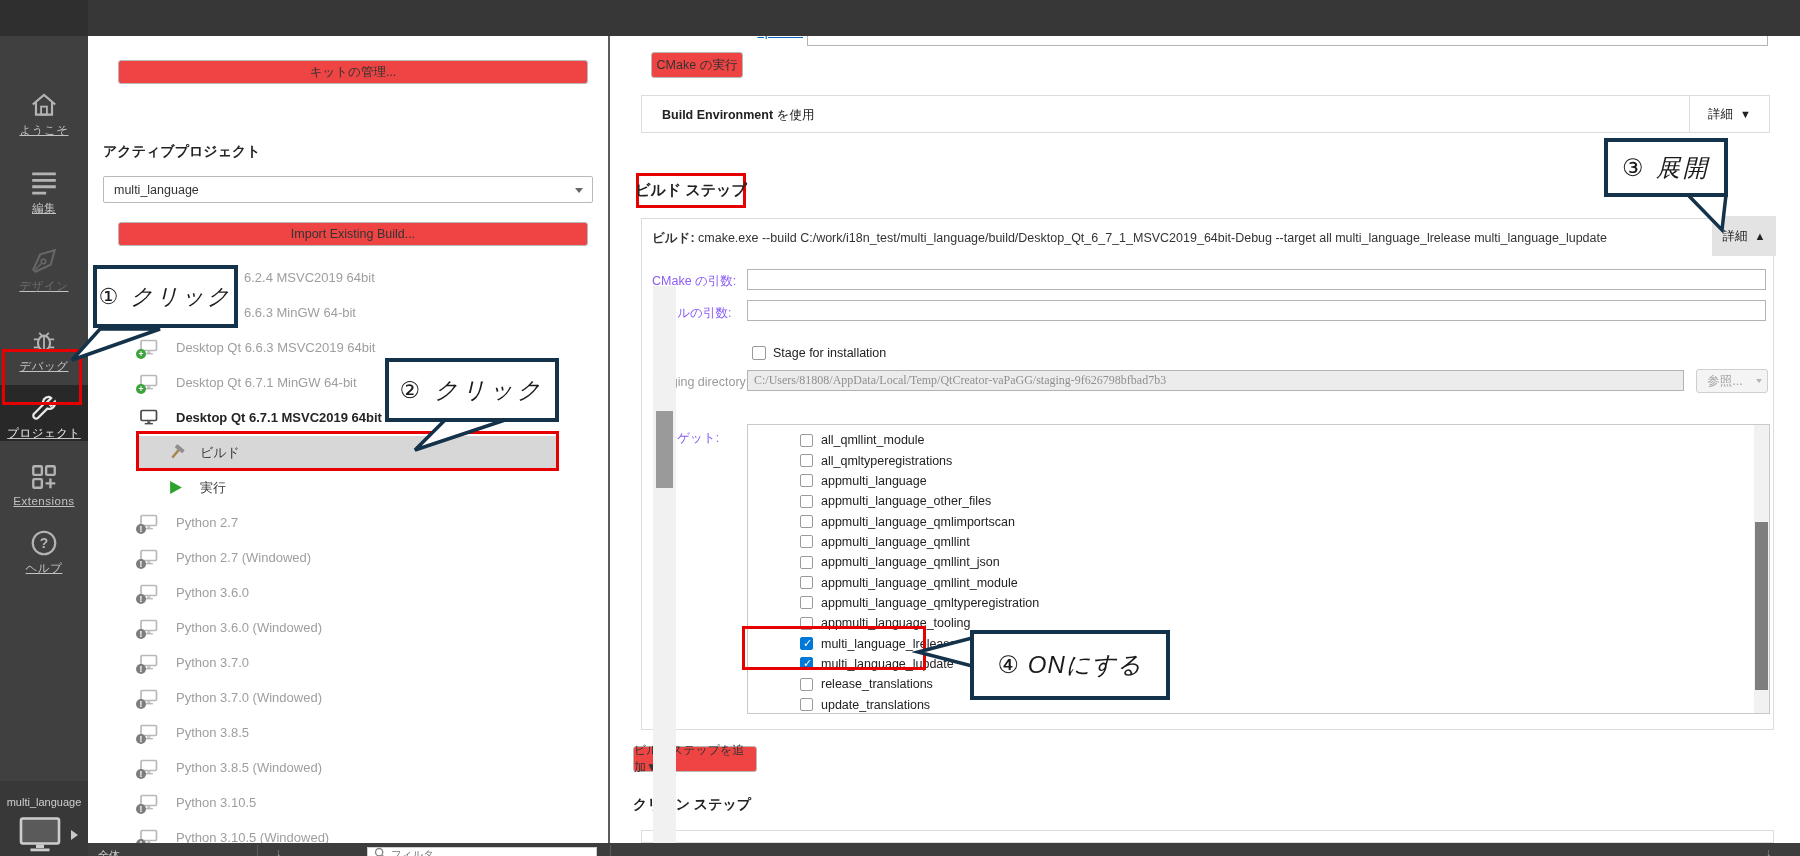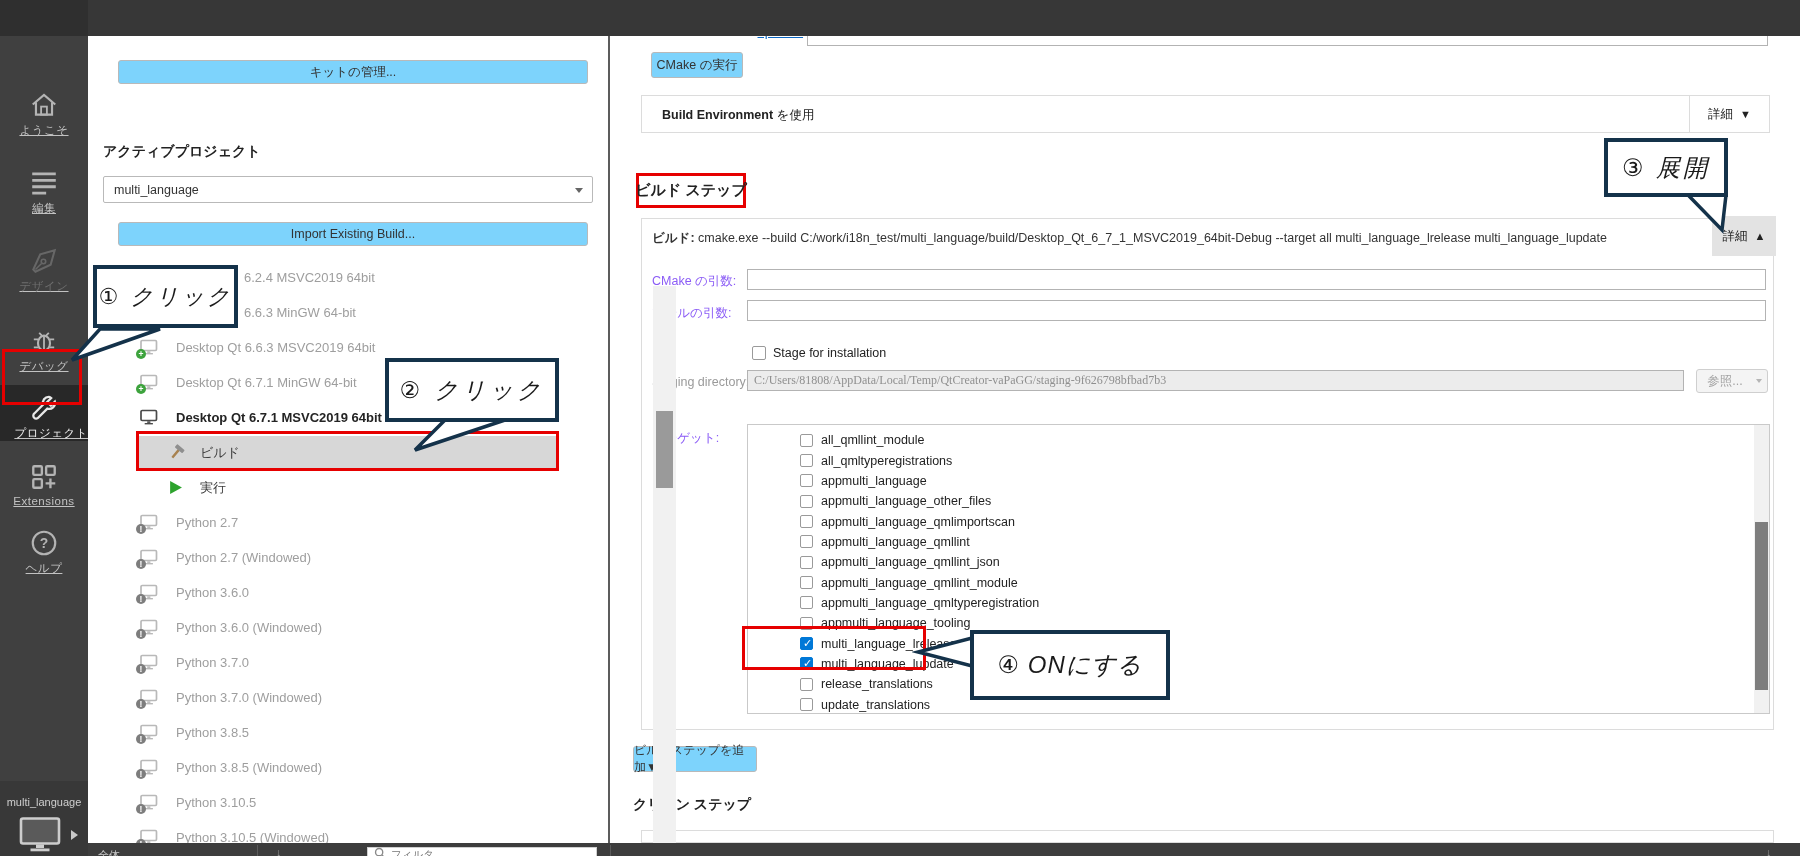--- a/index.html
+++ b/index.html
@@ -10,32 +10,32 @@
   
   .topbar { position:absolute; left:0; top:0; width:1800px; height:36px; background:#373737; z-index:50; }
   .topbar .left-seg { position:absolute; left:0; top:0; width:88px; height:36px; background:#2f2f2f; }
 
   
   .sidebar { position:absolute; left:0; top:36px; width:88px; height:820px; background:#404040; z-index:20; }
   .mode-item { position:absolute; left:0; width:88px; text-align:center; color:#c2c2c2; cursor:pointer;text-decoration:underline; }
   .mode-item .micon { display:block; margin:0 auto 3px auto; width:30px; height:30px; color:#b4b4b4; }
   .mode-item .mlabel { display:block; font-size:11.5px; letter-spacing:.5px; }
   .mode-item.disabled .micon { color:#676767; } .mode-item.disabled .mlabel { color:#6e6e6e; }
-  .mode-item.active { background:#282828; padding-top:8px;text-align:right; }
+  .mode-item.active { background:#282828; padding-top:8px; }
   .mode-item.active .micon { color:#e8e8e8; } .mode-item.active .mlabel { color:#ececec; }
   .sidebar-bottom { position:absolute; left:0; top:745px; width:88px; height:111px; background:#383838; }
   .proj-label { position:absolute; left:0; top:760px; width:88px; text-align:center; color:#cfcfcf; font-size:11px; }
   .kit-chooser { position:absolute; left:0; top:778px; width:88px; height:46px; cursor:pointer; }
   .kit-chooser .mon { position:absolute; left:18px; top:2px; }
   .kit-chooser .arrow { position:absolute; right:10px; top:16px; width:0; height:0;
     border-left:7px solid #c9c9c9; border-top:5px solid transparent; border-bottom:5px solid transparent; }
 
   
   .kit-panel { position:absolute; left:88px; top:36px; width:520px; height:820px; background:#fff; }
-  .btn { display:flex; align-items:center; justify-content:center; background:#7dd3fc;
+  .btn { display:flex; align-items:center; justify-content:center; background:#ef4444;
     border:1px solid #b9b9b9; border-radius:3px; font-size:12.5px; color:#333; cursor:pointer; }
   .manage-kits { position:absolute; left:30px; top:24px; width:470px; height:24px; }
   .section-h { position:absolute; font-size:14px; font-weight:bold; color:#222;text-align:right; }
   .active-proj-h { left:15px; top:107px; }
   .proj-select { position:absolute; left:15px; top:140px; width:490px; height:27px; border:1px solid #b9b9b9;
     border-radius:2px; background:#fff; font-size:12.5px; color:#333; display:flex; align-items:center;
     padding:0 10px; cursor:pointer; }
   .proj-select .chev { position:absolute; right:9px; top:11px; width:0; height:0;
     border-top:5px solid #666; border-left:4px solid transparent; border-right:4px solid transparent; }
   .import-build { position:absolute; left:30px; top:186px; width:470px; height:24px; }

